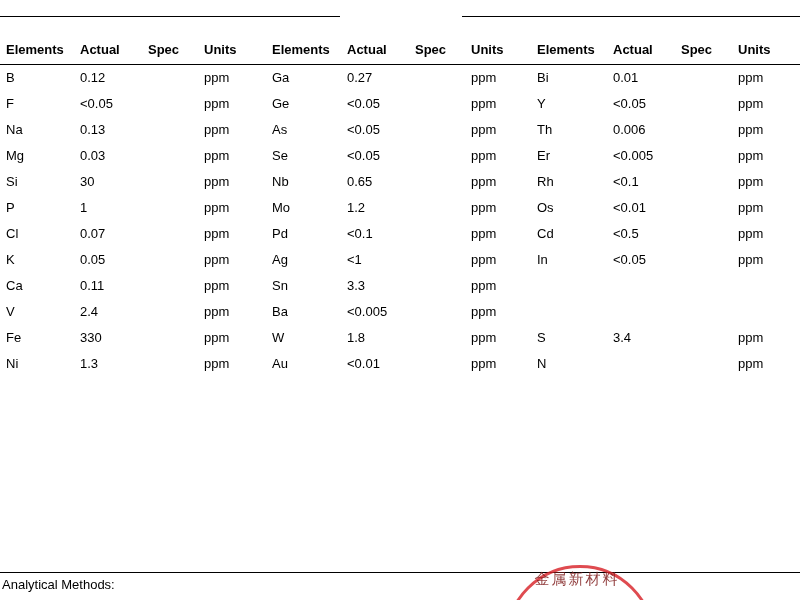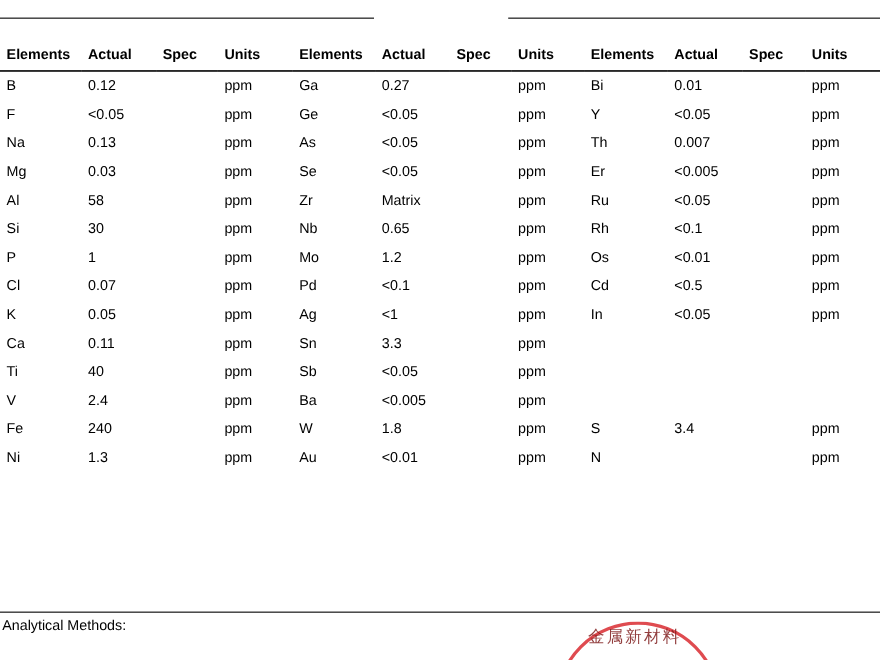--- a/index.html
+++ b/index.html
@@ -80,21 +80,21 @@
   td.sep-top {
     border-top: 1.4px solid #000;
   }
 
   
   .footer {
     position: absolute;
     left: 0;
     bottom: 0;
     width: 800px;
-    height: 44px;
+    height: 28px;
     border-top: 1.6px solid #000;
     box-sizing: border-box;
   }
   .footer-label {
     position: absolute;
     left: 2px;
     top: 4px;
     font-size: 13px;
   }
 
@@ -203,53 +203,39 @@
         <tr>
           <td>Na</td>
           <td>0.13</td>
           <td></td>
           <td>ppm</td>
           <td>As</td>
           <td>&lt;0.05</td>
           <td></td>
           <td>ppm</td>
           <td>Th</td>
-          <td>0.007</td>
+          <td>0.006</td>
           <td></td>
           <td>ppm</td>
         </tr>
         <tr>
           <td>Mg</td>
           <td>0.03</td>
           <td></td>
           <td>ppm</td>
           <td>Se</td>
           <td>&lt;0.05</td>
           <td></td>
           <td>ppm</td>
           <td>Er</td>
           <td>&lt;0.005</td>
           <td></td>
           <td>ppm</td>
         </tr>
         <tr>
-          <td>Al</td>
-          <td>58</td>
-          <td></td>
-          <td>ppm</td>
-          <td>Zr</td>
-          <td>Matrix</td>
-          <td></td>
-          <td>ppm</td>
-          <td>Ru</td>
-          <td>&lt;0.05</td>
-          <td></td>
-          <td>ppm</td>
-        </tr>
-        <tr>
           <td>Si</td>
           <td>30</td>
           <td></td>
           <td>ppm</td>
           <td>Nb</td>
           <td>0.65</td>
           <td></td>
           <td>ppm</td>
           <td>Rh</td>
           <td>&lt;0.1</td>
@@ -306,50 +292,36 @@
           <td>Sn</td>
           <td>3.3</td>
           <td></td>
           <td>ppm</td>
           <td></td>
           <td></td>
           <td></td>
           <td></td>
         </tr>
         <tr>
-          <td>Ti</td>
-          <td>40</td>
-          <td></td>
-          <td>ppm</td>
-          <td>Sb</td>
-          <td>&lt;0.05</td>
-          <td></td>
-          <td>ppm</td>
-          <td></td>
-          <td></td>
-          <td></td>
-          <td></td>
-        </tr>
-        <tr>
           <td>V</td>
           <td>2.4</td>
           <td></td>
           <td>ppm</td>
           <td>Ba</td>
           <td>&lt;0.005</td>
           <td></td>
           <td>ppm</td>
           <td></td>
           <td></td>
           <td></td>
           <td></td>
         </tr>
         <tr>
           <td>Fe</td>
-          <td>240</td>
+          <td>330</td>
           <td></td>
           <td>ppm</td>
           <td>W</td>
           <td>1.8</td>
           <td></td>
           <td>ppm</td>
           <td>S</td>
           <td>3.4</td>
           <td></td>
           <td>ppm</td>

